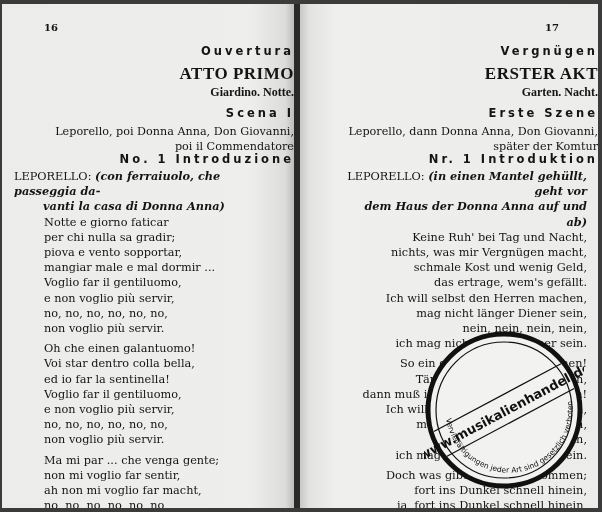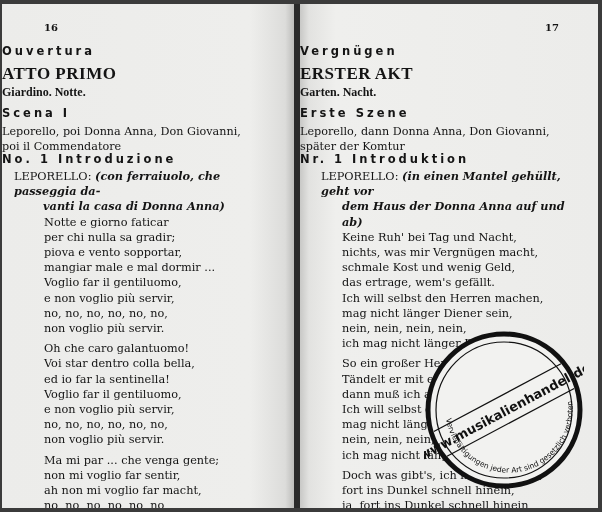--- a/index.html
+++ b/index.html
@@ -5,31 +5,31 @@
   html, body { margin:0; padding:0; }
   body { width:602px; height:512px; background:#3a3a3a; position:relative; overflow:hidden; font-family:"DejaVu Serif", serif; }
   .spread { position:absolute; left:0; top:0; width:602px; height:512px; background:#3b3b3b; }
   .page { position:absolute; top:4px; height:504px; background:#ececea; color:#141414; overflow:hidden; }
   .page.left { left:2px; width:292px; background:linear-gradient(to right,#ececea 0%,#eeeeec 85%,#dcdcda 97%,#bdbdbb 100%); }
   .page.right { left:300px; width:298px; background:linear-gradient(to right,#c8c8c6 0%,#e2e2e0 3%,#efefed 12%,#ececea 100%); }
   .gutter { position:absolute; left:294px; top:4px; width:6px; height:504px; background:#2a2a2a; }
   .pgnum { position:absolute; top:18px; font-size:10px; font-weight:bold; }
   .left .pgnum { left:42px; }
   .right .pgnum { left:245px; }
-  .center { position:absolute; left:0; width:100%; text-align:left; }
+  .center { position:absolute; left:0; width:100%; text-align:right; }
   .spaced { letter-spacing:3px; font-size:11.5px; font-weight:bold; font-family:"DejaVu Sans", sans-serif; }
   .title { font-size:17px; font-weight:bold; letter-spacing:0.5px; font-family:"Liberation Serif", serif; }
   .setting { font-size:12px; font-weight:bold; font-family:"Liberation Serif", serif; }
   .persons { font-size:12px; line-height:15px; font-family:"DejaVu Serif", serif; font-size:11.2px; }
   .body { position:absolute; font-size:11.3px; line-height:15.2px; font-family:"DejaVu Serif", serif; }
   .body .sp { text-indent:-20px; padding-left:20px; }
   .body .it { font-style:italic; font-weight:bold; font-family:"DejaVu Serif", serif; }
   .gap { height:5px; }
   .left .body { left:42px; width:240px; top:163px; }
-  .right .body { left:21px; width:245px; top:163px; }
+  .right .body { left:21px; width:245px; top:163px;text-align:right; }
   .stamp { position:absolute; left:424px; top:330px; width:160px; height:160px; }
 </style>
 </head>
 <body>
 
 <div class="spread">
 
   <div class="page left">
     <div class="pgnum">16</div>
     <div class="center spaced" style="top:40px;">Ouvertura</div>
@@ -51,21 +51,21 @@
         <div>per chi nulla sa gradir;</div>
         <div>piova e vento sopportar,</div>
         <div>mangiar male e mal dormir ...</div>
         <div>Voglio far il gentiluomo,</div>
         <div>e non voglio più servir,</div>
         <div>no, no, no, no, no, no,</div>
         <div>non voglio più servir.</div>
       </div>
       <div class="gap"></div>
       <div>
-        <div>Oh che caro galantuomo!</div>
+        <div>Oh che einen galantuomo!</div>
         <div>Voi star dentro colla bella,</div>
         <div>ed io far la sentinella!</div>
         <div>Voglio far il gentiluomo,</div>
         <div>e non voglio più servir,</div>
         <div>no, no, no, no, no, no,</div>
         <div>non voglio più servir.</div>
       </div>
       <div class="gap"></div>
       <div>
         <div>Ma mi par ... che venga gente;</div>

